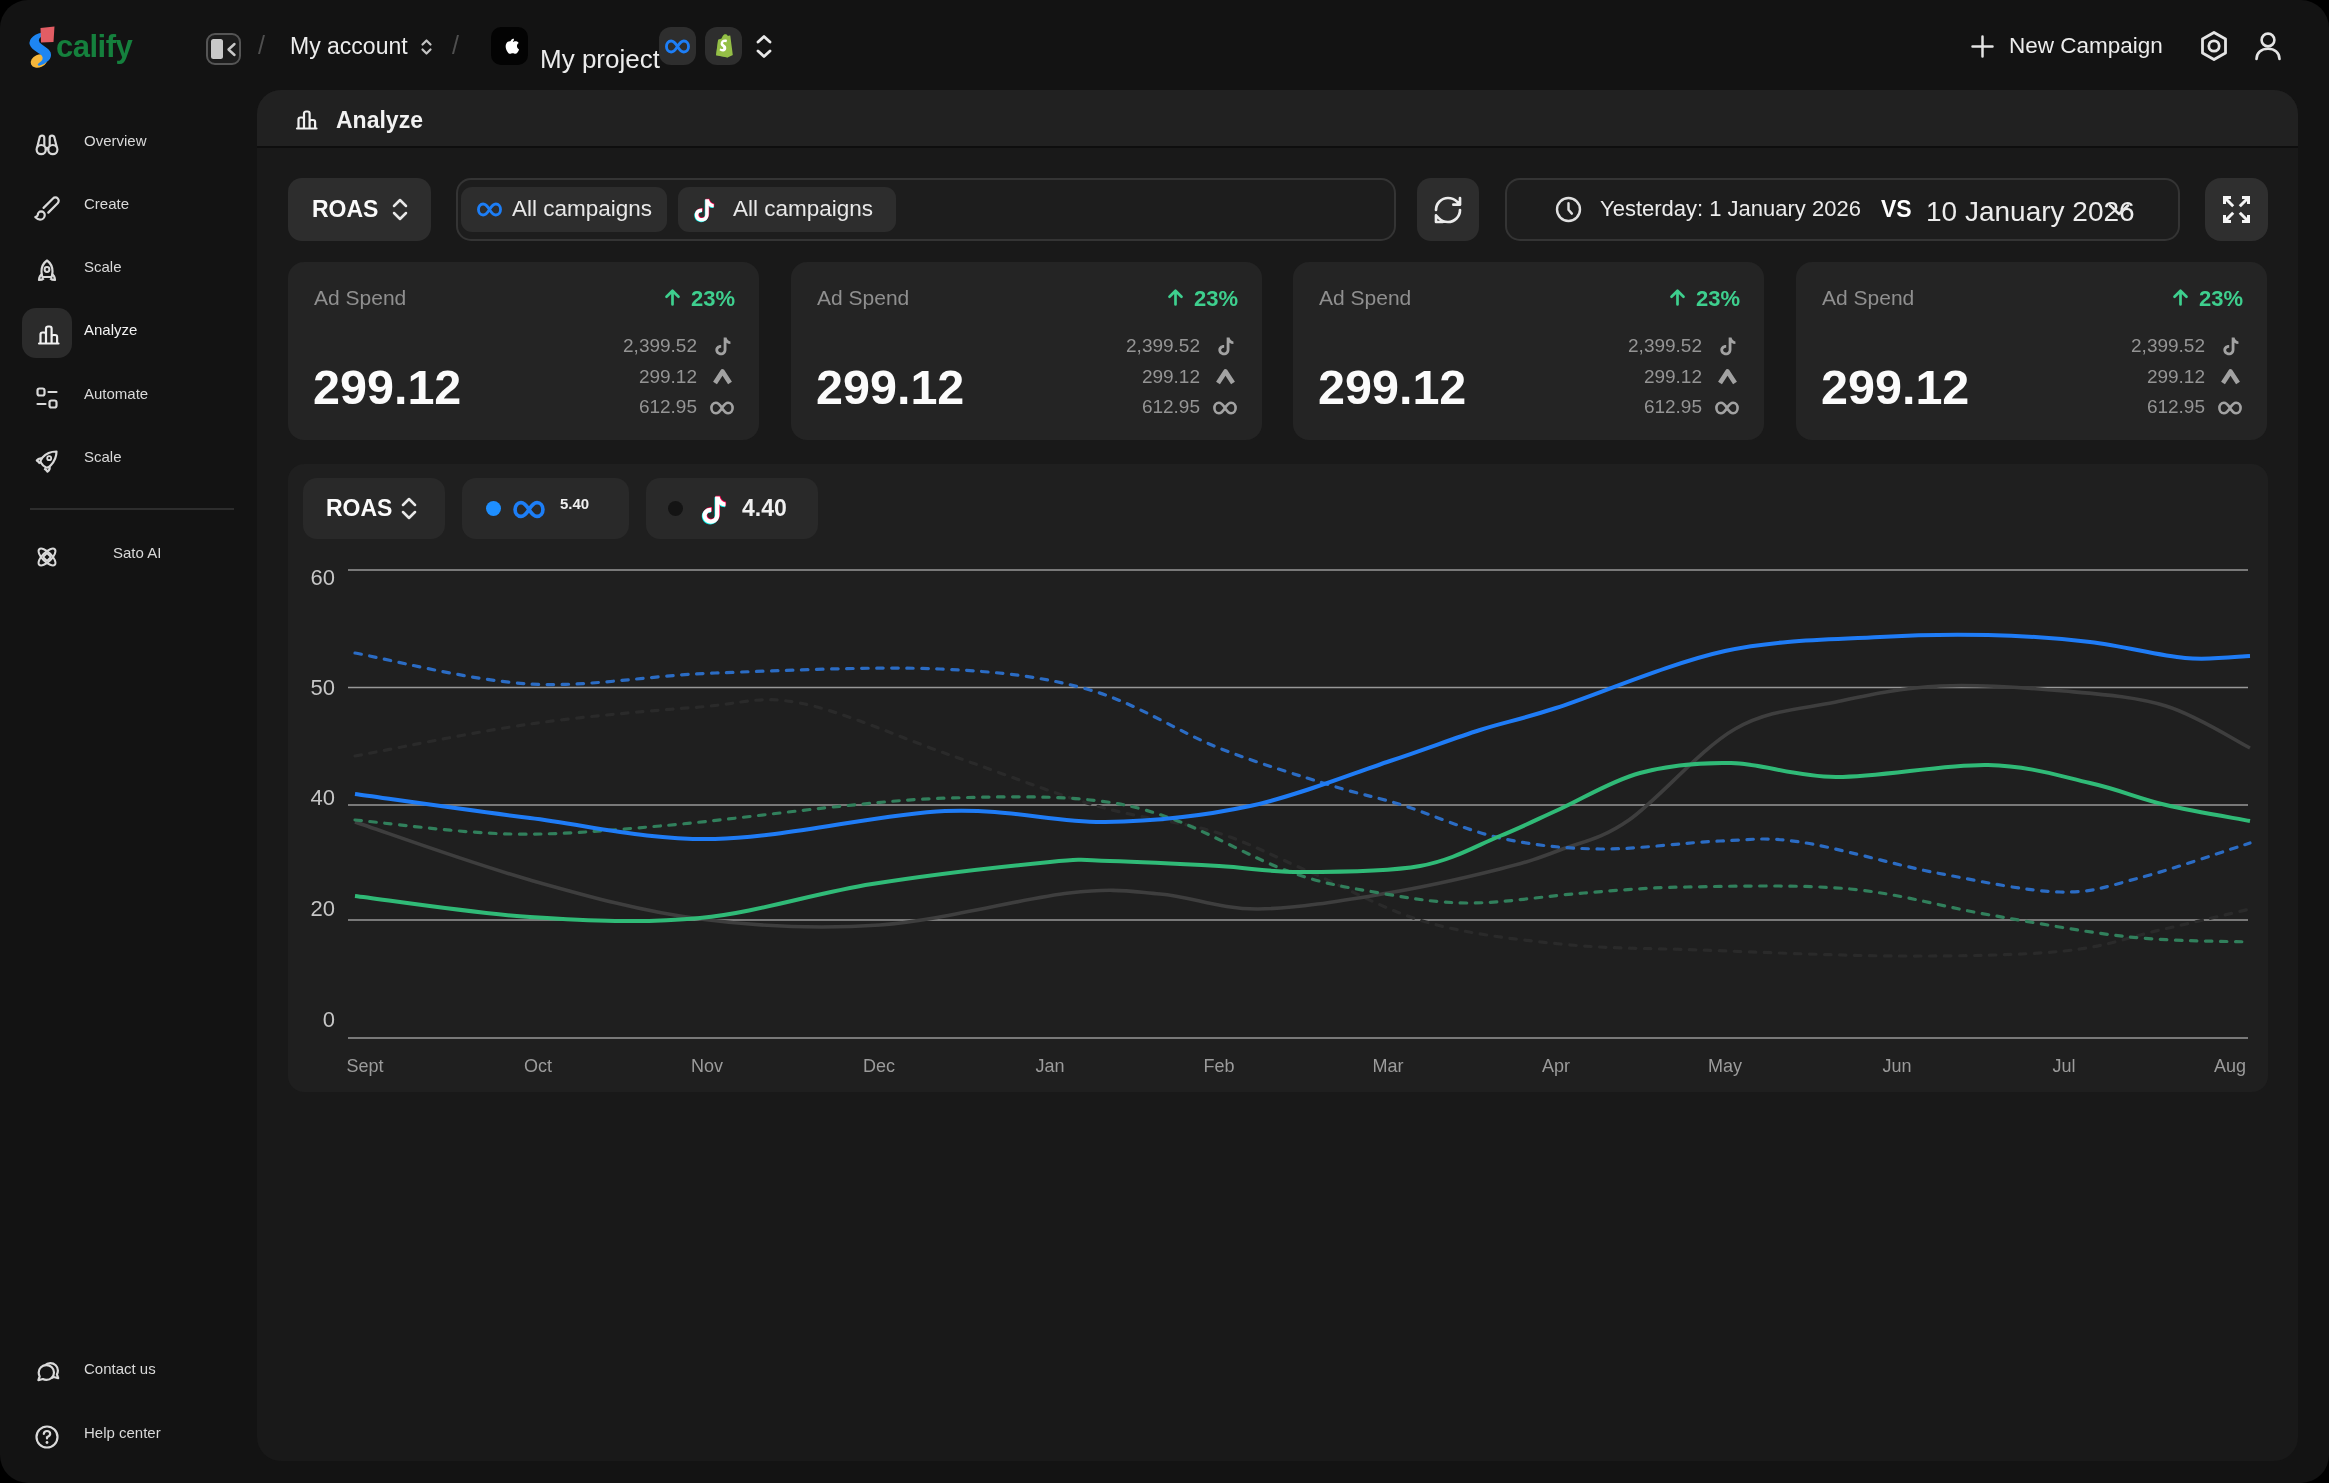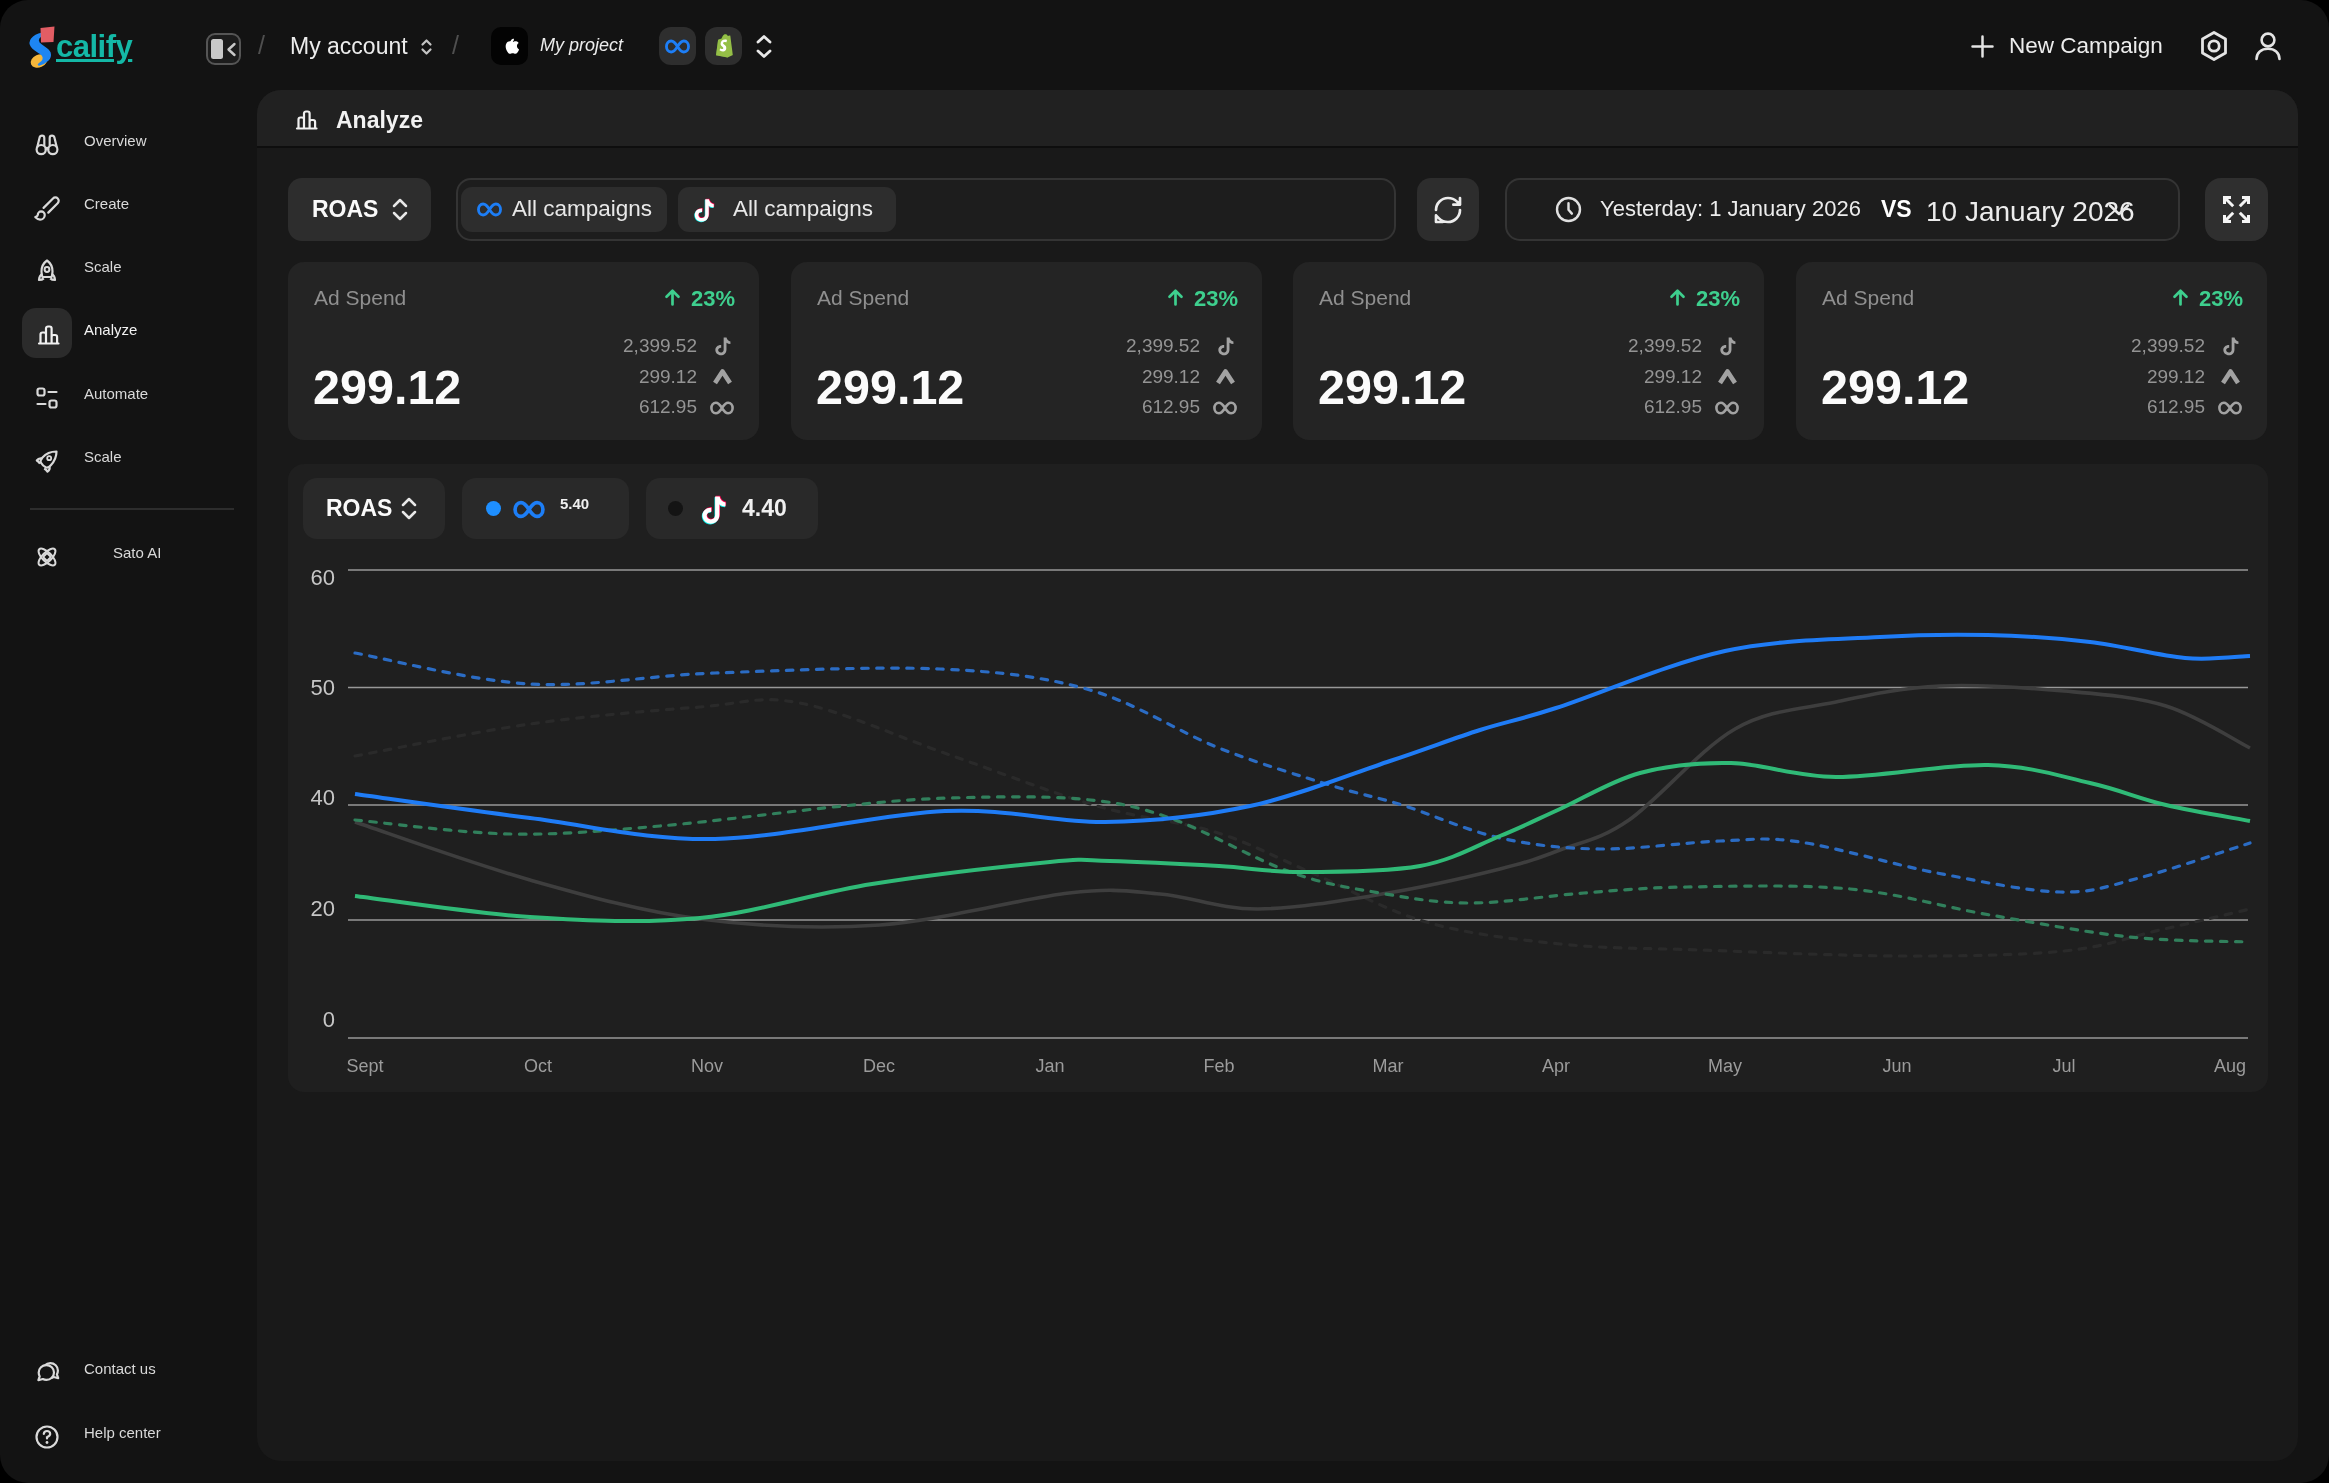--- a/index.html
+++ b/index.html
@@ -19,38 +19,38 @@
 </style>
 </head>
 <body>
 <div id="app">
 
   <svg class="abs" style="left:0px; top:0px;" width="70" height="75" viewBox="0 0 70 75">
     <ellipse cx="39" cy="61" rx="8.6" ry="6.4" transform="rotate(-24 39 61)" fill="#f5b73c"></ellipse>
     <path d="M 46,33 C 35,34.5 29.5,39.5 31,44.5 C 32.5,49.5 39,51 42.5,54.5 C 45,57.5 44.5,61.5 39,64.5 C 46,62.5 51,58 49.5,53 C 48,48.5 41.5,47 38.5,43 C 36,39.5 38.5,35.5 46,33 Z" fill="#1e86f2" stroke="#1e86f2" stroke-width="2.5" stroke-linejoin="round"></path>
     <path d="M 40.5,28 L 54.5,26.5 L 53.5,42 L 41,42.5 Z" fill="#e25d64"></path>
   </svg>
-  <div class="abs" style="left:56px; top:29px; font-size:31px; font-weight:700; color:#14b8a6; letter-spacing:-0.5px;text-decoration:underline;">calify</div>
+  <div class="abs" style="left:56px; top:29px; font-size:31px; font-weight:700; color:#15803d; letter-spacing:-0.5px;">calify</div>
   <div class="abs" style="left:206px; top:33px; width:35px; height:32px; border:2px solid #555; border-radius:9px; background:#1c1c1c;"></div>
   <div class="abs" style="left:211px; top:39px; width:12px; height:20px; background:#c9c9c9; border-radius:2.5px;"></div>
   <svg class="abs" style="left:226px; top:42px;" width="11" height="15" viewBox="0 0 11 15">
     <path d="M 8.5,2 L 2.5,7.5 L 8.5,13" fill="none" stroke="#c9c9c9" stroke-width="2.4" stroke-linecap="round" stroke-linejoin="round"></path>
   </svg>
   <div class="abs" style="left:258px; top:31px; font-size:25px; color:#4f4f4f;">/</div>
   <div class="abs" style="left:290px; top:33px; font-size:23px; color:#ececec;">My account</div>
   <svg class="abs" style="left:420px; top:38px;" width="13" height="18" viewBox="0 0 13 18">
     <path d="M 2.5,6.5 L 6.5,2.5 L 10.5,6.5 M 2.5,11.5 L 6.5,15.5 L 10.5,11.5" fill="none" stroke="#c4c4c4" stroke-width="2.2" stroke-linecap="round" stroke-linejoin="round"></path>
   </svg>
   <div class="abs" style="left:452px; top:31px; font-size:25px; color:#4f4f4f;">/</div>
   <div class="abs" style="left:491px; top:27px; width:37px; height:38px; background:#030303; border-radius:10px;"></div>
   <svg class="abs" style="left:500px; top:35px;" width="20" height="23" viewBox="0 0 20 23">
     <path d="M13.9 3.6c-1 .07-2.2.72-2.9 1.57-.63.77-1.16 1.92-.96 3.03 1.12.04 2.27-.57 2.95-1.43.64-.8 1.1-1.93.9-3.17z" fill="#fff"></path>
     <path d="M16.9 11.1c-.06-2.1 1.7-3.1 1.78-3.16-.97-1.42-2.48-1.62-3.02-1.64-1.28-.13-2.5.76-3.16.76-.65 0-1.66-.74-2.73-.72-1.4.02-2.7.82-3.42 2.07-1.46 2.53-.37 6.28 1.05 8.33.7 1 1.52 2.13 2.6 2.09 1.05-.04 1.44-.68 2.7-.68s1.62.68 2.72.66c1.13-.02 1.84-1.02 2.53-2.03.8-1.17 1.12-2.3 1.14-2.36-.03-.01-2.18-.84-2.19-3.32z" fill="#fff"></path>
   </svg>
-  <div class="abs" style="left:540px; top:35px; font-size:18px; color:#ececec;font-style:italic;">My project</div>
+  <div class="abs" style="left:540px; top:44px; font-size:26px; color:#ececec;">My project</div>
   <div class="abs" style="left:659px; top:27px; width:37px; height:38px; background:#2e2e2e; border-radius:12px;"></div>
   <svg class="abs" style="left:665px; top:38px;" width="25" height="17" viewBox="0 0 24 16">
     <path d="M12 8C10 4.7 8.2 2.7 5.9 2.7 3.2 2.7 1.4 5.1 1.4 8s1.8 5.3 4.5 5.3c2.3 0 4.1-2 6.1-5.3 2-3.3 3.8-5.3 6.1-5.3 2.7 0 4.5 2.4 4.5 5.3s-1.8 5.3-4.5 5.3c-2.3 0-4.1-2-6.1-5.3z" fill="none" stroke="#1d7ef6" stroke-width="2.7" stroke-linecap="round"></path>
   </svg>
   <div class="abs" style="left:705px; top:27px; width:37px; height:38px; background:#2e2e2e; border-radius:12px;"></div>
   <svg class="abs" style="left:713px; top:33px;" width="22" height="26" viewBox="0 0 22 26">
     <path d="M 14.8,3.1 C 14.3,2.0 13.5,1.2 12.5,1.2 C 10.8,1.2 9.3,3.2 8.7,5.6 L 5.9,6.4 C 5.3,6.6 5.1,6.8 5,7.4 L 3,22.2 L 14.6,24.4 L 14.8,3.1 Z" fill="#5e8e3e"></path>
     <path d="M 14.8,3.1 C 14.0,2.4 12.6,2.7 11.5,4.0 C 10.7,5.0 10.2,6.3 9.9,7.6 L 7.2,8.4 C 7.2,8.4 8.0,4.6 9.6,2.8 C 10.8,1.4 12.5,0.7 13.6,1.2 C 14.3,1.5 14.7,2.2 14.8,3.1 Z" fill="#2f5a22"></path>
     <path d="M 8.7,5.6 C 9.3,3.2 10.8,1.2 12.5,1.2 C 13.5,1.2 14.3,2.0 14.8,3.1 L 16.7,2.5 C 16.9,2.4 17.2,2.5 17.3,2.7 C 17.4,2.9 19.9,22.0 19.9,22.0 L 14.6,24.4 L 3,22.2 L 5,7.4 C 5.1,6.8 5.3,6.6 5.9,6.4 Z" fill="#95bf47"></path>
     <path d="M 13.4,9.5 C 13.4,9.5 12.6,9.1 11.6,9.1 C 10.1,9.1 10.1,10.0 10.1,10.3 C 10.1,11.5 13.3,12.0 13.3,14.9 C 13.3,17.1 11.9,18.5 10,18.4 C 7.7,18.3 6.6,17.2 6.6,17.2 L 7.2,15.2 C 7.2,15.2 8.4,16.1 9.4,16.1 C 10,16.1 10.3,15.5 10.3,15.1 C 10.3,13.5 7.6,13.4 7.6,10.7 C 7.6,8.6 9.1,6.5 12.2,6.5 C 13.4,6.5 14,6.9 14,6.9 Z" fill="#fff"></path>

